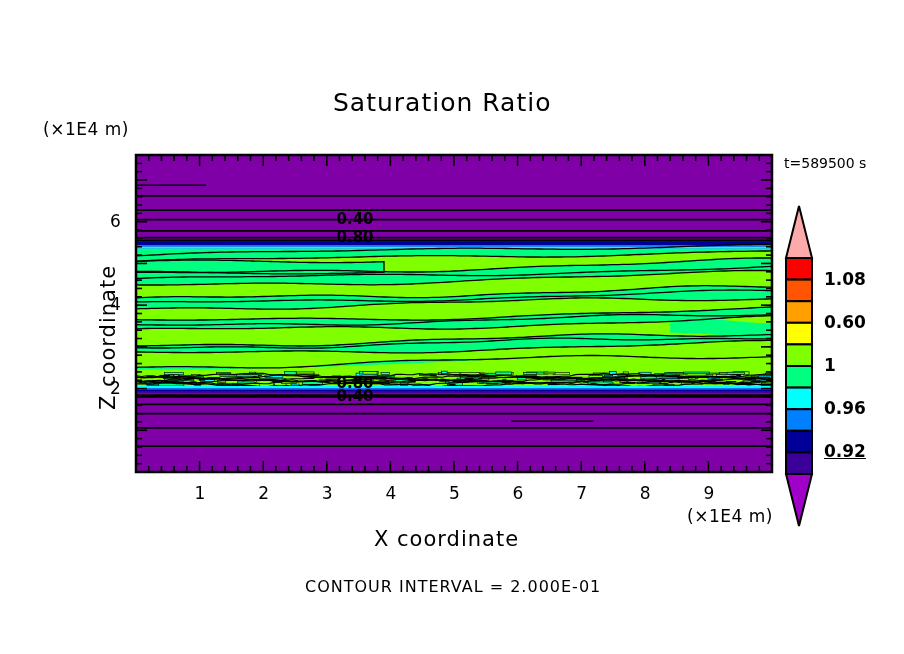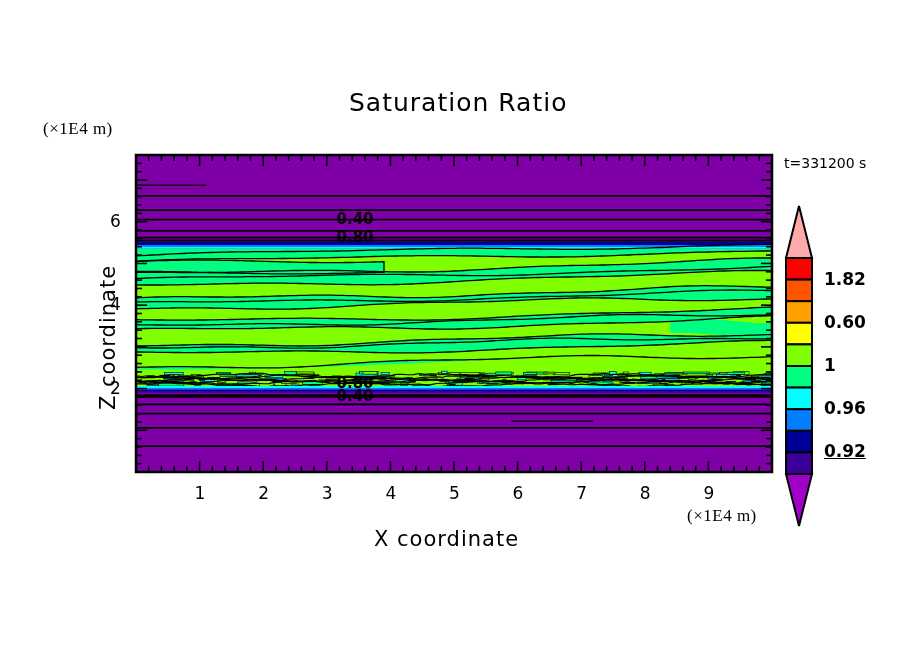--- a/index.html
+++ b/index.html
@@ -2,45 +2,46 @@
 <html><head>
 <meta charset="utf-8">
 <style>
   html,body{margin:0;padding:0;background:#ffffff;}
   body{width:904px;height:654px;overflow:hidden;
        font-family:"DejaVu Sans","Liberation Sans",sans-serif;}
   #root{position:relative;width:904px;height:654px;background:#ffffff;}
   .txt{position:absolute;color:#000;white-space:pre;}
   .title{font-size:25px;letter-spacing:1px;}
   .axlabel{font-size:21px;letter-spacing:1px;}
-  .unit{font-size:17px;letter-spacing:0.5px;font-family:Liberation Serif, serif;}
+  .unit{font-size:17px;letter-spacing:0.5px;}
   .tick{font-size:17px;}
   .cbtick{font-size:17px;font-weight:bold;}
   .tstamp{font-size:14px;}
   .caption{font-size:16px;letter-spacing:1px;}
   .clabel{font-size:15px;font-weight:bold;}
   #ylab{transform:rotate(-90deg);transform-origin:0 0;}
 </style>
 </head>
 <body>
 
 <div id="root">
 
-  <div class="txt title" id="title" style="left: 349px; top: 88px;">Saturation Ratio</div>
+  <div class="txt title" id="title" style="left: 333px; top: 88px;">Saturation Ratio</div>
 
   <div class="txt unit" id="yunit" style="left: 43px; top: 119px;">(×1E4 m)</div>
 
-  <div class="txt tstamp" id="tstamp" style="left: 784px; top: 155px;">t=331200 s</div>
+  <div class="txt tstamp" id="tstamp" style="left: 784px; top: 155px;">t=589500 s</div>
 
   <div class="txt axlabel" id="ylab" style="left: 96px; top: 410px;">Z coordinate</div>
 
   <div class="txt axlabel" id="xlab" style="left: 374px; top: 527px; text-align: right;">X coordinate</div>
 
   <div class="txt unit" id="xunit" style="left: 687px; top: 506px;">(×1E4 m)</div>
 
+  <div class="txt caption" id="caption" style="left: 305px; top: 577px;">CONTOUR INTERVAL = 2.000E-01</div>
 
   <svg id="plot" width="904" height="654" style="position:absolute;left:0;top:0;">
     <defs>
       <clipPath id="pclip">
           <rect x="136" y="155" width="636" height="317"></rect>
         </clipPath>
     </defs>
     <g id="plotbody" clip-path="url(#pclip)">
         <rect x="136" y="155" width="636" height="317" fill="#8000A8"></rect>
         <path d="M136.0,241.8L772.0,241.8L772.0,245.1L136.0,245.1Z" fill="#000099" stroke="none"></path>
@@ -546,21 +547,21 @@
       <div class="txt tick" style="left: 576.2px; top: 483px;">7</div>
       <div class="txt tick" style="left: 639.8px; top: 483px;">8</div>
       <div class="txt tick" style="left: 703.4px; top: 483px;">9</div>
     </div>
   <div id="yticklabels">
       <div class="txt tick" style="left: 110px; top: 377.579px;">2</div>
       <div class="txt tick" style="left: 110px; top: 294.158px;">4</div>
       <div class="txt tick" style="left: 110px; top: 210.737px;">6</div>
     </div>
   <div id="cbticklabels">
-      <div class="txt cbtick" style="left: 824px; top: 268.6px;">1.82</div>
+      <div class="txt cbtick" style="left: 824px; top: 268.6px;">1.08</div>
       <div class="txt cbtick" style="left: 824px; top: 311.8px;">0.60</div>
       <div class="txt cbtick" style="left: 824px; top: 355px;">1</div>
       <div class="txt cbtick" style="left: 824px; top: 398.2px;">0.96</div>
       <div class="txt cbtick" style="left: 824px; top: 441.4px; text-decoration: underline;">0.92</div>
     </div>
   <div id="clabels">
       <div class="txt clabel" style="left: 336.512px; top: 209.651px;">0.40</div>
       <div class="txt clabel" style="left: 336.512px; top: 227.587px;">0.80</div>
       <div class="txt clabel" style="left: 336.512px; top: 373.574px;">0.80</div>
       <div class="txt clabel" style="left: 336.512px; top: 386.921px;">0.40</div>

